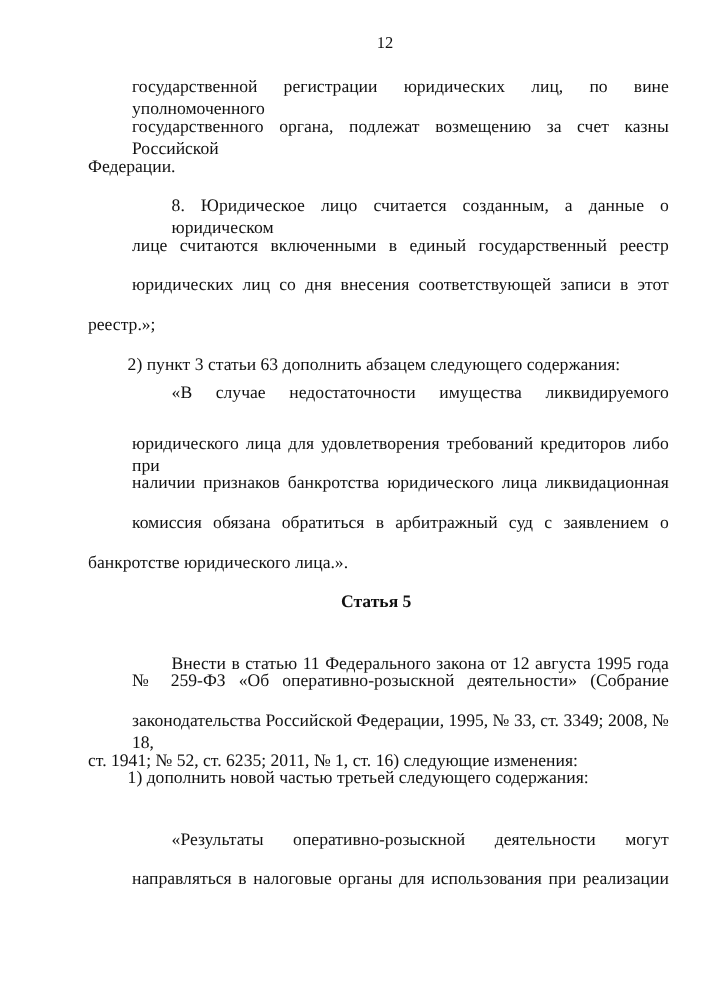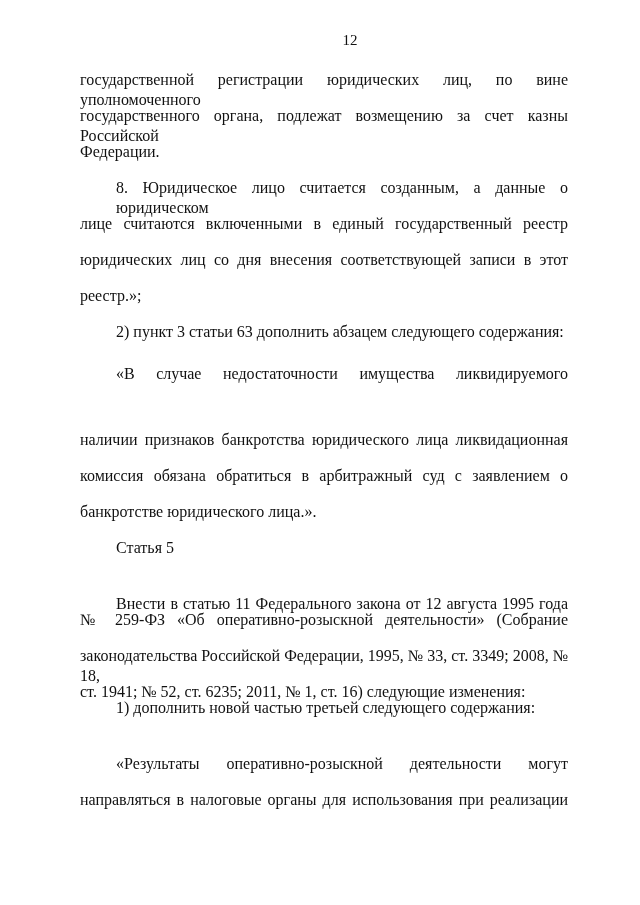--- a/index.html
+++ b/index.html
@@ -1,42 +1,43 @@
 <!DOCTYPE html>
 <html><head>
 <meta charset="utf-8">
 <style>
   html, body { margin: 0; padding: 0; background: #ffffff; }
   body { width: 640px; height: 905px; position: relative; overflow: hidden;
          font-family: "Liberation Serif", "DejaVu Serif", serif; color: #111; }
   .page { position: absolute; left: 0; top: 0; width: 640px; height: 905px; background: #fff; }
   .pnum { position: absolute; top: 32px; left: 0; width: 640px; text-align: center; font-size: 15px; padding-left: 30px; }
   .line { position: absolute; left: 80px; width: 488px; font-size: 16px; line-height: 20px; white-space: nowrap; }
-  .just { text-align: justify; text-align-last: justify; white-space: normal; }
+  .just { text-align: justify; text-align-last: justify; white-space: normal; margin-left: 40px; }
   .ind { left: 116px; width: 452px; }
-  .bold { font-weight: normal; }
+  .bold { font-weight: bold; text-align: center; }
 </style>
 </head>
 <body>
 
 <div class="page">
   <div class="pnum">12</div>
 
   <div class="line just" style="top:70px">государственной регистрации юридических лиц, по вине уполномоченного</div>
   <div class="line just" style="top:106px">государственного органа, подлежат возмещению за счет казны Российской</div>
   <div class="line" style="top:142px">Федерации.</div>
 
   <div class="line just ind" style="top:178px">8. Юридическое лицо считается созданным, а данные о юридическом</div>
   <div class="line just" style="top:250px">юридических лиц со дня внесения соответствующей записи в этот</div>
   <div class="line just" style="top:214px">лице считаются включенными в единый государственный реестр</div>
   <div class="line" style="top:286px">реестр.»;</div>
 
   <div class="line ind" style="top:322px">2) пункт 3 статьи 63 дополнить абзацем следующего содержания:</div>
 
-  <div class="line just ind" style="top:364px">«В случае недостаточности имущества ликвидируемого</div>
+  <div class="line just ind" style="top:348px">«В случае недостаточности имущества ликвидируемого</div>
+  <div class="line just" style="top:394px">юридического лица для удовлетворения требований кредиторов либо при</div>
   <div class="line just" style="top:430px">наличии признаков банкротства юридического лица ликвидационная</div>
   <div class="line" style="top:502px">банкротстве юридического лица.».</div>
   <div class="line just" style="top:466px">комиссия обязана обратиться в арбитражный суд с заявлением о</div>
 
   <div class="line ind bold" style="top:538px">Статья 5</div>
 
   <div class="line just ind" style="top:594px">Внести в статью 11 Федерального закона от 12 августа 1995 года</div>
   <div class="line just" style="top:610px">№ 259-ФЗ «Об оперативно-розыскной деятельности» (Собрание</div>
   <div class="line just" style="top:646px">законодательства Российской Федерации, 1995, № 33, ст. 3349; 2008, № 18,</div>
   <div class="line" style="top:682px">ст. 1941; № 52, ст. 6235; 2011, № 1, ст. 16) следующие изменения:</div>

